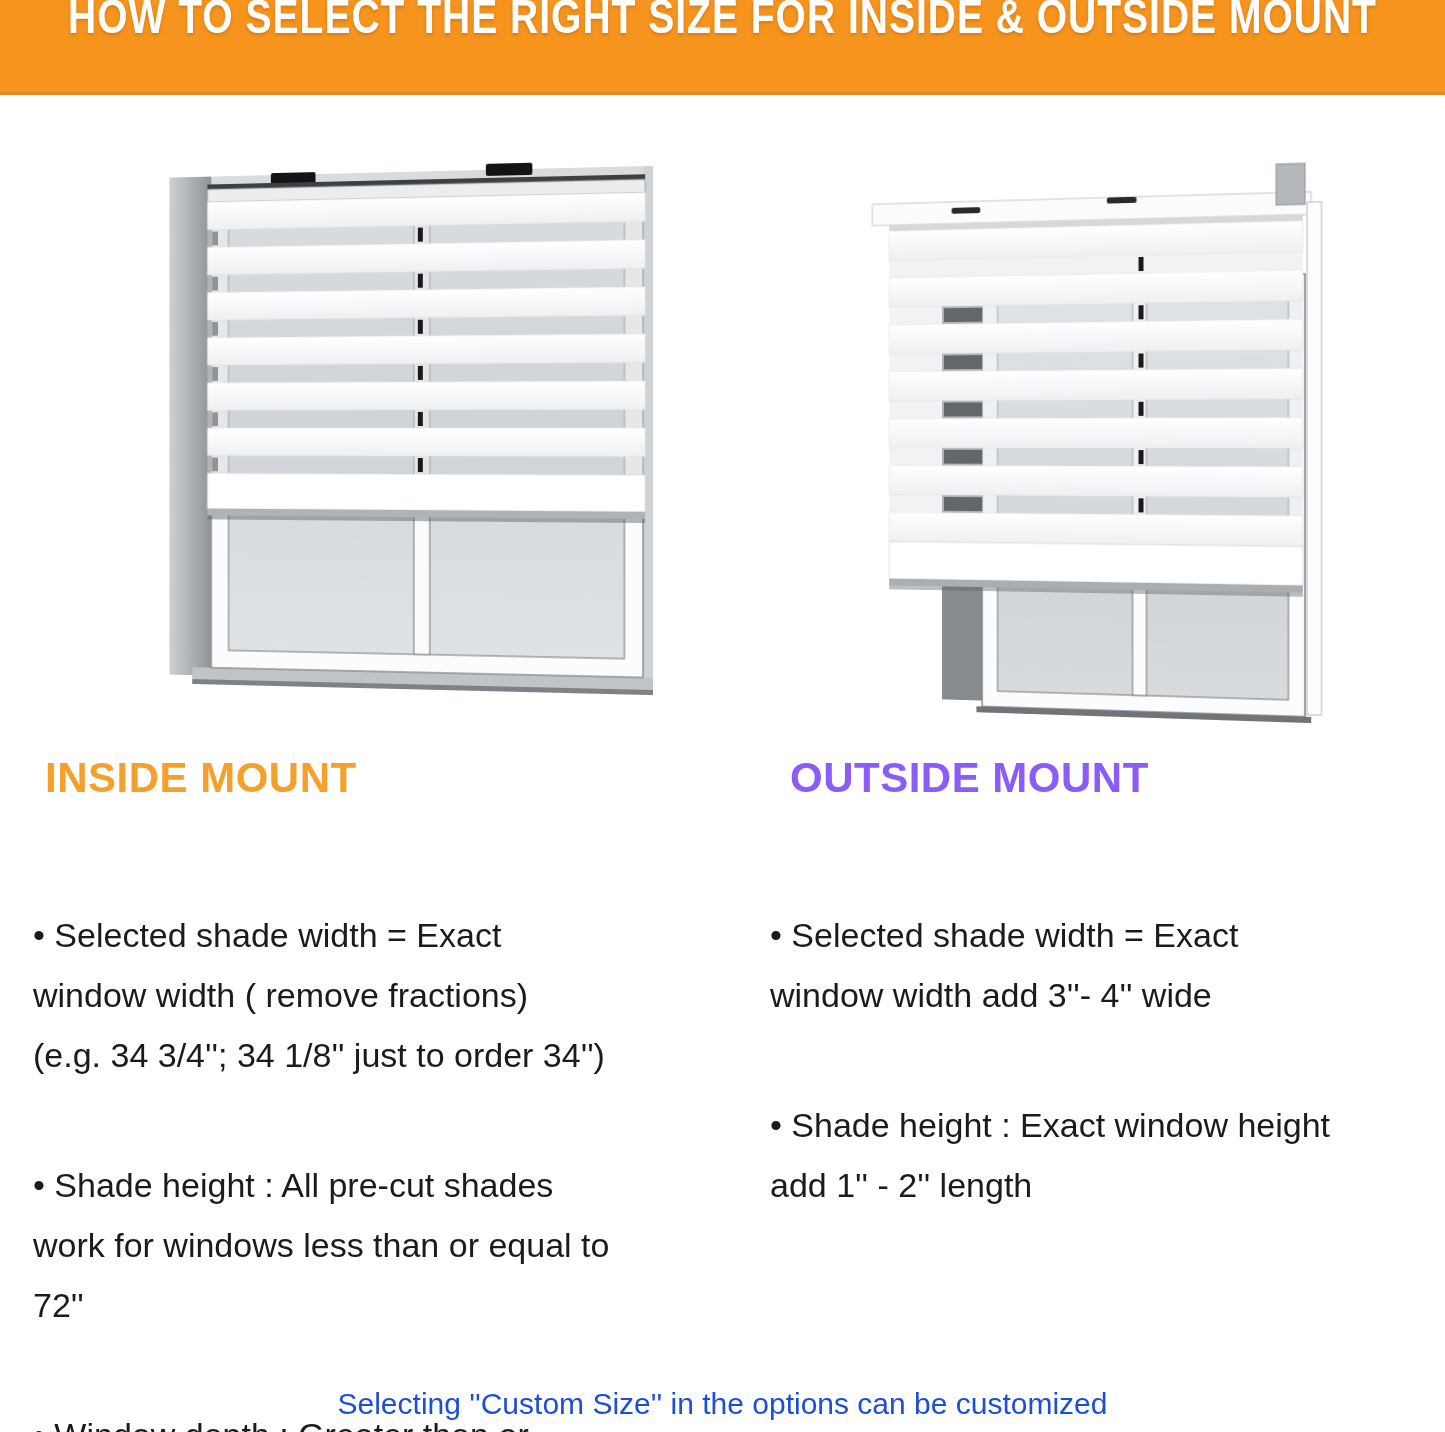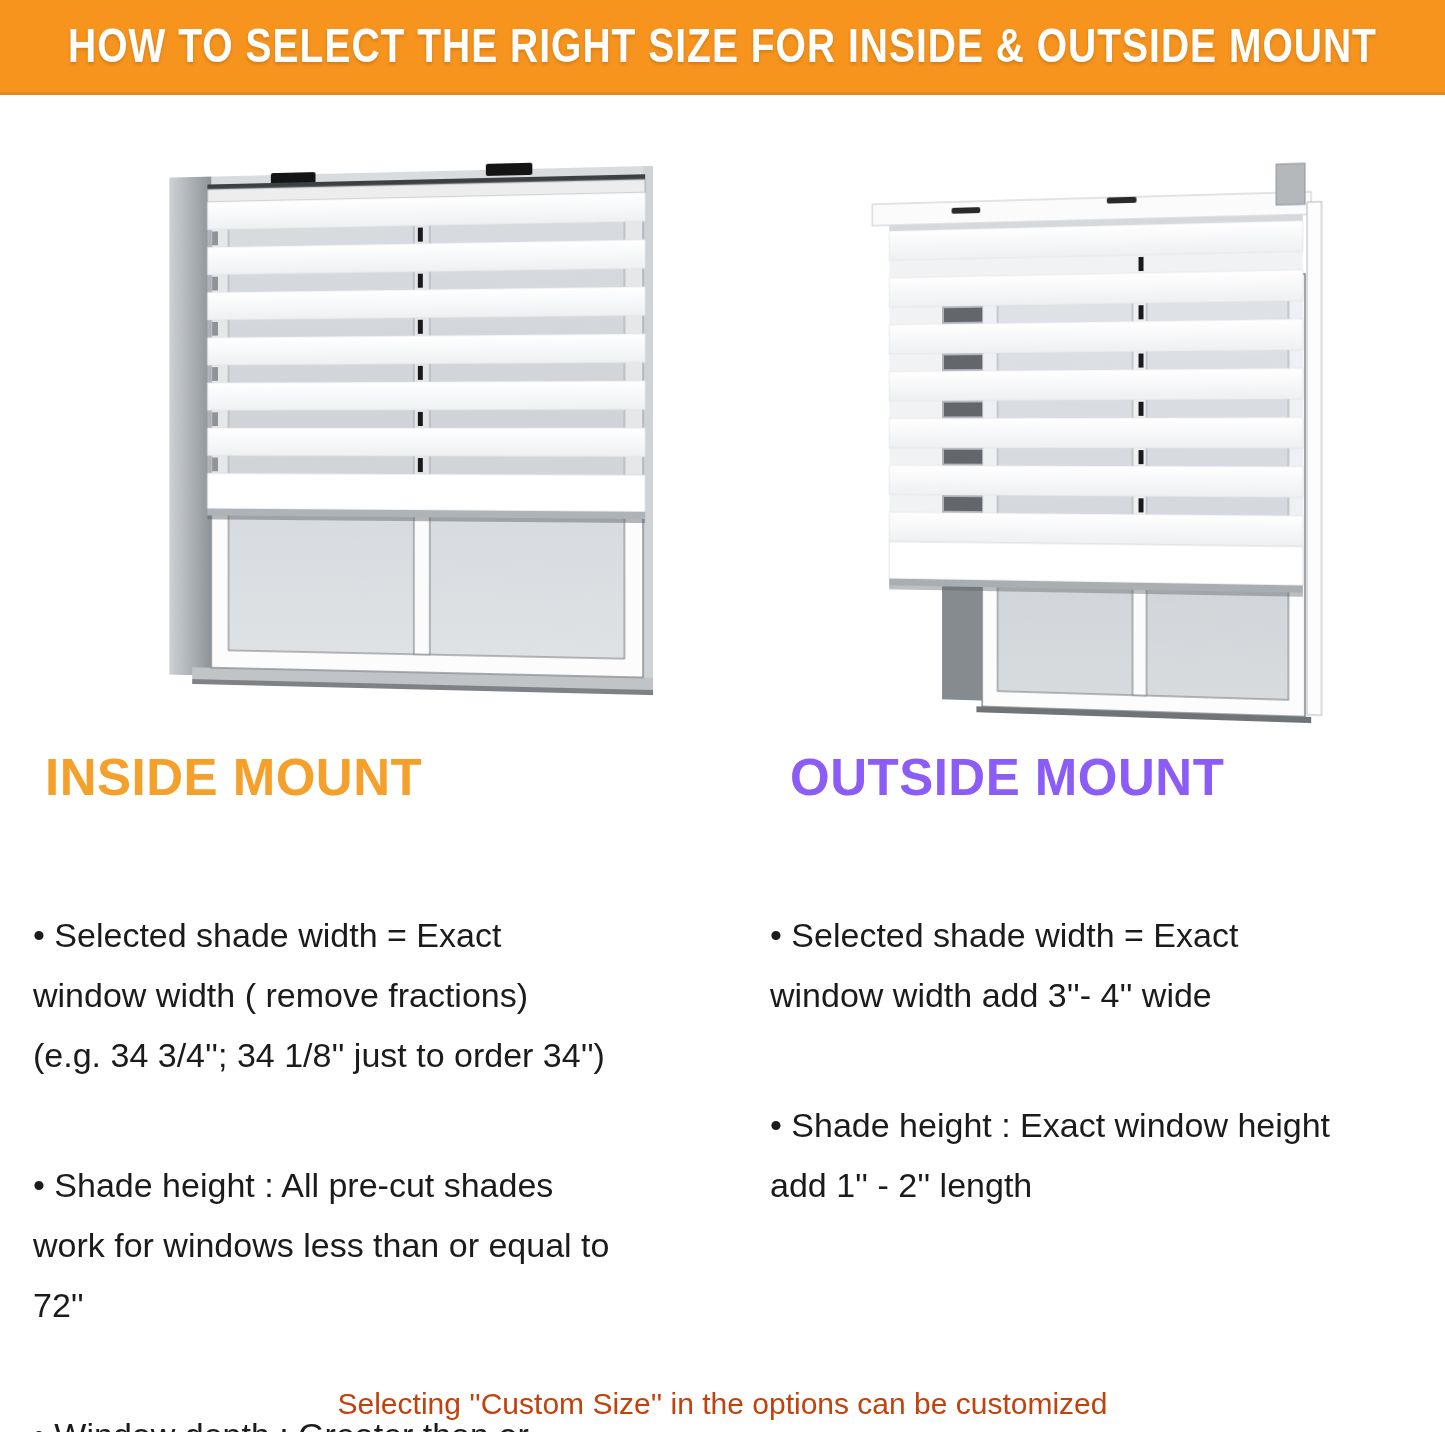--- a/index.html
+++ b/index.html
@@ -6,21 +6,21 @@
   .page{
     position:relative;
     width:1445px;height:1432px;
     background:#ffffff;
     font-family:"Liberation Sans", sans-serif;
     overflow:hidden;
   }
   
   .banner{
     position:absolute;left:0;top:0;width:1445px;height:95px;
-    display:flex;align-items:center;justify-content:center;
+    display:flex;justify-content:center;
     border-bottom:3px solid rgba(0,0,0,0.08);
     box-sizing:border-box;
   }
   .banner-title{
     color:#ffffff;
     font-weight:bold;
     font-size:39px;
     letter-spacing:1px;
     white-space:nowrap;
     transform:scaleY(1.22);
@@ -33,21 +33,21 @@
     left:150px;top:148px;width:500px;height:565px;
     transform:perspective(1500px) rotateY(-8deg);
   }
   .persp-right{
     left:855px;top:142px;width:475px;height:595px;
     transform:perspective(1500px) rotateY(-10deg);
   }
   
   .mount-heading{
     position:absolute;
-    font-size:51px;line-height:52px;
+    font-size:42px;line-height:52px;
     font-weight:bold;
     letter-spacing:0.5px;
     white-space:nowrap;
   }
   .h-inside{left:45px;top:752px;}
   .h-outside{left:790px;top:752px;}
   
   .txt{
     position:absolute;top:840px;
     font-size:34px;line-height:60px;
@@ -55,21 +55,21 @@
     white-space:pre-line;
   }
   .txt p{margin:5px;padding:0;white-space:pre-line;}
   .txt-left{left:28px;width:710px;}
   .txt-right{left:765px;width:665px;}
   
   .footnote{
     position:absolute;left:0;top:1386px;width:1445px;
     text-align:center;
     font-size:30px;line-height:36px;
-    color:#c2410c;
+    color:#1d4ed8;
   }
 </style>
 </head>
 <body>
 
 <div class="page">
 
   <div class="banner" style="background: rgb(247, 148, 30);">
     <div class="banner-title" style="color: rgb(255, 255, 255);">HOW TO SELECT THE RIGHT SIZE FOR INSIDE &amp; OUTSIDE MOUNT</div>
   </div>

